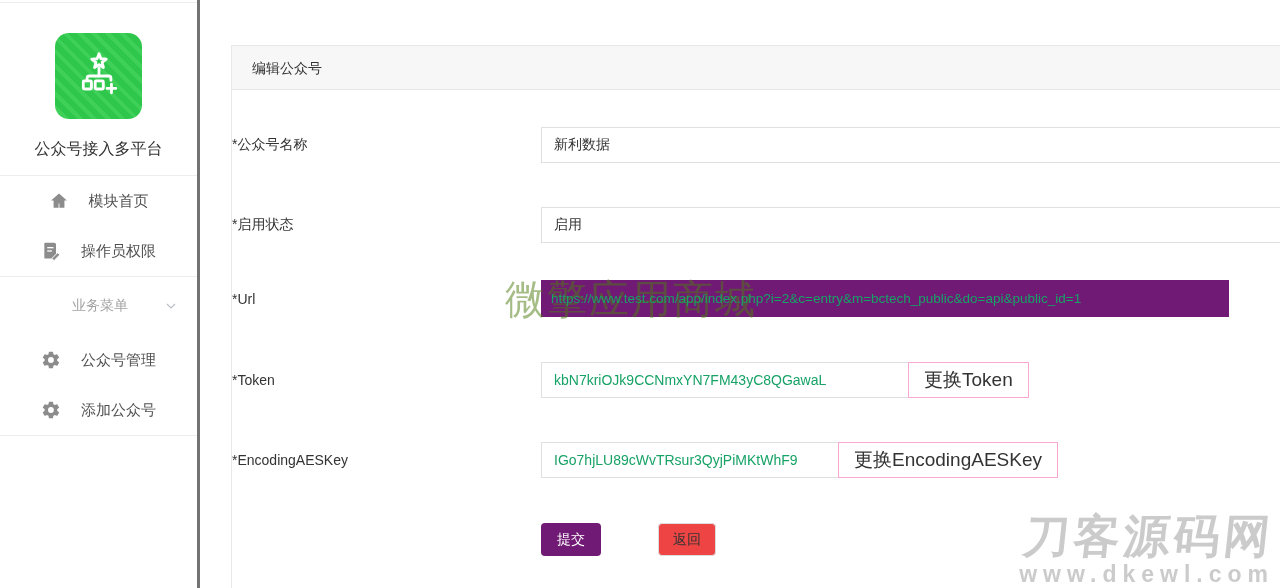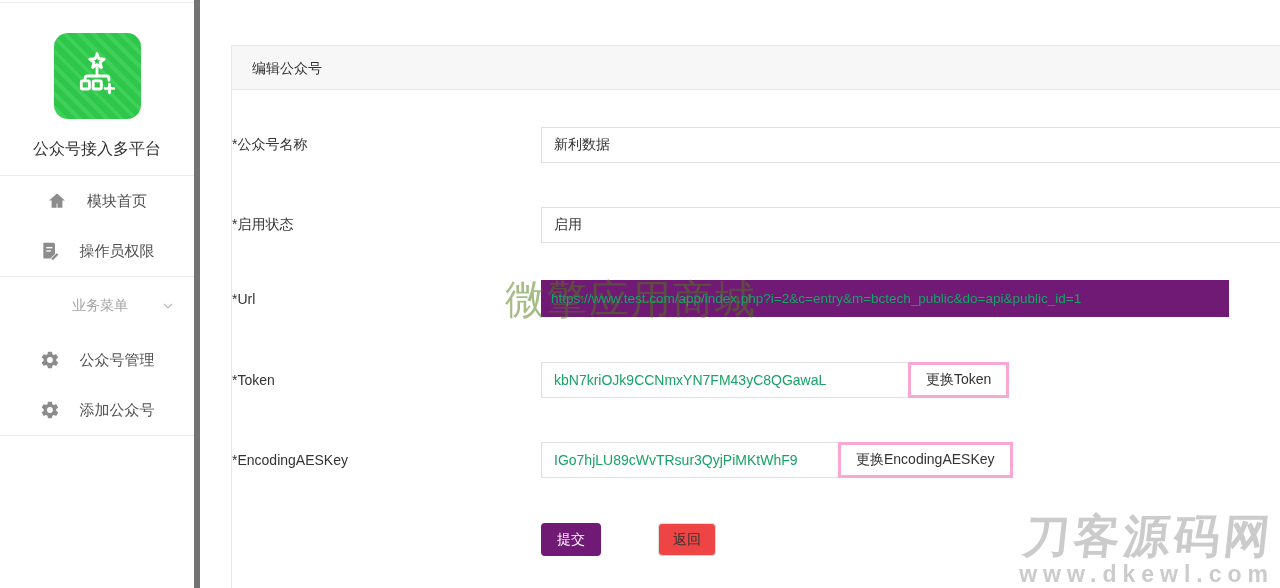--- a/index.html
+++ b/index.html
@@ -9,21 +9,21 @@
     background: #fff;
     font-family: "Liberation Sans", "DejaVu Sans", sans-serif;
     color: #333;
   }
 
   
   .sidebar {
     position: absolute; left: 0; top: 0;
     width: 200px; height: 588px;
     background: #fff;
-    border-right: 6px solid #737373;
+    border-right: 3px solid #737373;
     font-family: Liberation Mono, monospace;
   }
   .sidebar-topline { position: absolute; top: 2px; left: 0; width: 100%; height: 1px; background: #ededed; }
   .logo {
     width: 87px; height: 86px;
     margin: 33px auto 0;
     border-radius: 14px;
     background: repeating-linear-gradient(45deg, #2ec74b 0 6px, #3fd05a 6px 10px);
     display: flex; align-items: center; justify-content: center;
   }
@@ -81,22 +81,22 @@
     display: flex; align-items: center;
     padding: 4px 10px;
     overflow: hidden; white-space: nowrap;
   }
   .url-text { position: relative; z-index: 6; font-size: 13.5px; color: #17a266; }
 
   .key-input { color: #17a266; width: 368px; white-space: nowrap; overflow: hidden; }
   .key-input.aes { width: 298px; }
   .append-btn {
     height: 36px; margin-left: -1px;
-    background: #fff; border: 3px solid #f9a8d4;
-    padding: 0 15px; font-size: 14px; color: #333; cursor: pointer;
+    background: #fff; border: 1px solid #f9a8d4;
+    padding: 0 15px; font-size: 19px; color: #333; cursor: pointer;
     font-family: "Liberation Sans", "DejaVu Sans", sans-serif;
   }
 
   .btn-row { display: flex; align-items: center; padding-left: 309px; }
   .btn-submit {
     width: 60px; height: 33px; border: none; border-radius: 4px;
     background: #701a75; color: #fff; font-size: 14px; cursor: pointer;
     font-family: "Liberation Sans", "DejaVu Sans", sans-serif;
   }
   .btn-back {

